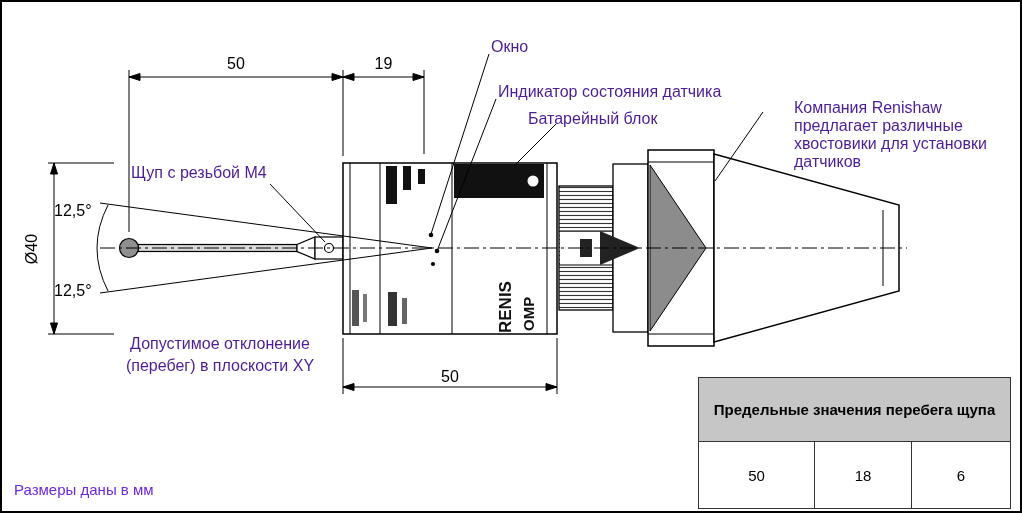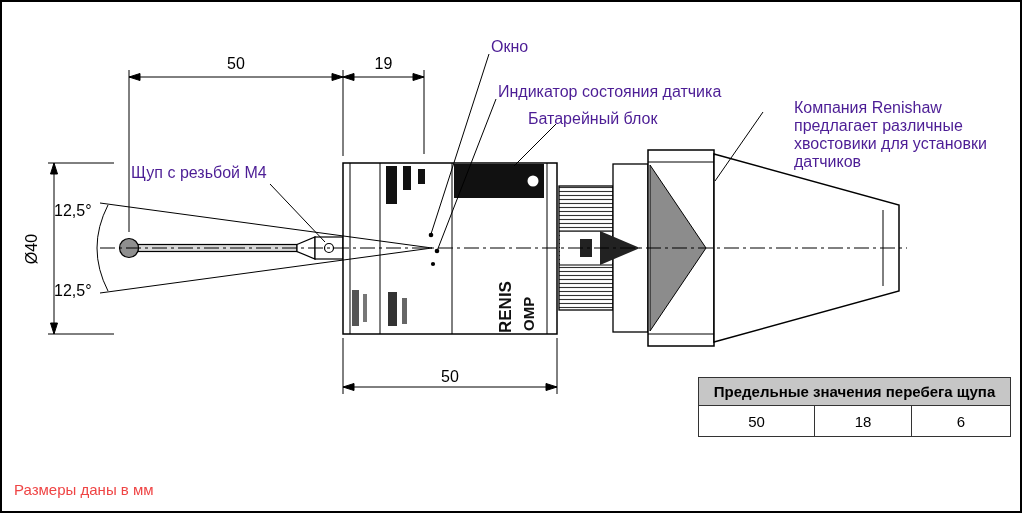--- a/index.html
+++ b/index.html
@@ -2,23 +2,23 @@
 <html><head>
 <meta charset="utf-8">
 <style>
   html,body{margin:0;padding:0}
   body{font-family:"Liberation Sans","DejaVu Sans",sans-serif;background:#f0f0f0}
   #canvas{position:relative;width:1022px;height:513px;background:#fff;
           border:2px solid #000;box-sizing:border-box;overflow:hidden}
   svg.draw{position:absolute;left:0;top:0;display:block}
   .callout{position:absolute;font-size:16px;line-height:21.5px;color:#4c1d95;white-space:pre-line}
   .dimlab{position:absolute;font-size:16px;color:#000;text-align:center;white-space:pre-line}
-  .note{position:absolute;font-size:15px;color:#ef4444}
+  .note{position:absolute;font-size:15px;color:#6d28d9}
   #spec-table{position:absolute;left:696px;top:375px;border-collapse:collapse;background:#fff}
-  #spec-table th,#spec-table td{border:1.4px solid #333;text-align:center;font-size:15px;color:#000;padding:0 4px}
+  #spec-table th,#spec-table td{border:1.4px solid #333;text-align:center;font-size:15px;color:#000;padding:18px 4px}
   .tbl-title{background:#c6c6c6;font-weight:bold;height:27px}
   .tbl-head th{height:33px;font-weight:bold}
   .tbl-row td{height:30px;font-weight:normal}
   col.c1{width:116px}col.c2{width:97px}col.c3{width:99px}
 </style>
 </head>
 <body>
 
 <div id="canvas">
 
@@ -136,20 +136,22 @@
   <div class="dimlab" style="left:52px;top:280px">12,5°</div>
 
   <div class="callout" style="left:489px;top:34px">Окно</div>
   <div class="callout" style="left:496px;top:79px">Индикатор состояния датчика</div>
   <div class="callout" style="left:526px;top:106px">Батарейный блок</div>
   <div class="callout" style="left:792px;top:97px;width:230px;line-height:18px">Компания Renishaw
 предлагает различные
 хвостовики для установки
 датчиков</div>
   <div class="callout" style="left:129px;top:160px">Щуп с резьбой M4</div>
+  <div class="callout" style="left:98px;top:331px;width:240px;text-align:center">Допустимое отклонение
+(перебег) в плоскости XY</div>
 
   <div class="note" style="left:12px;top:479px">Размеры даны в мм</div>
 
   <table id="spec-table">
     <colgroup>
         <col class="c1">
         <col class="c2">
         <col class="c3">
       </colgroup>
     <tbody>

